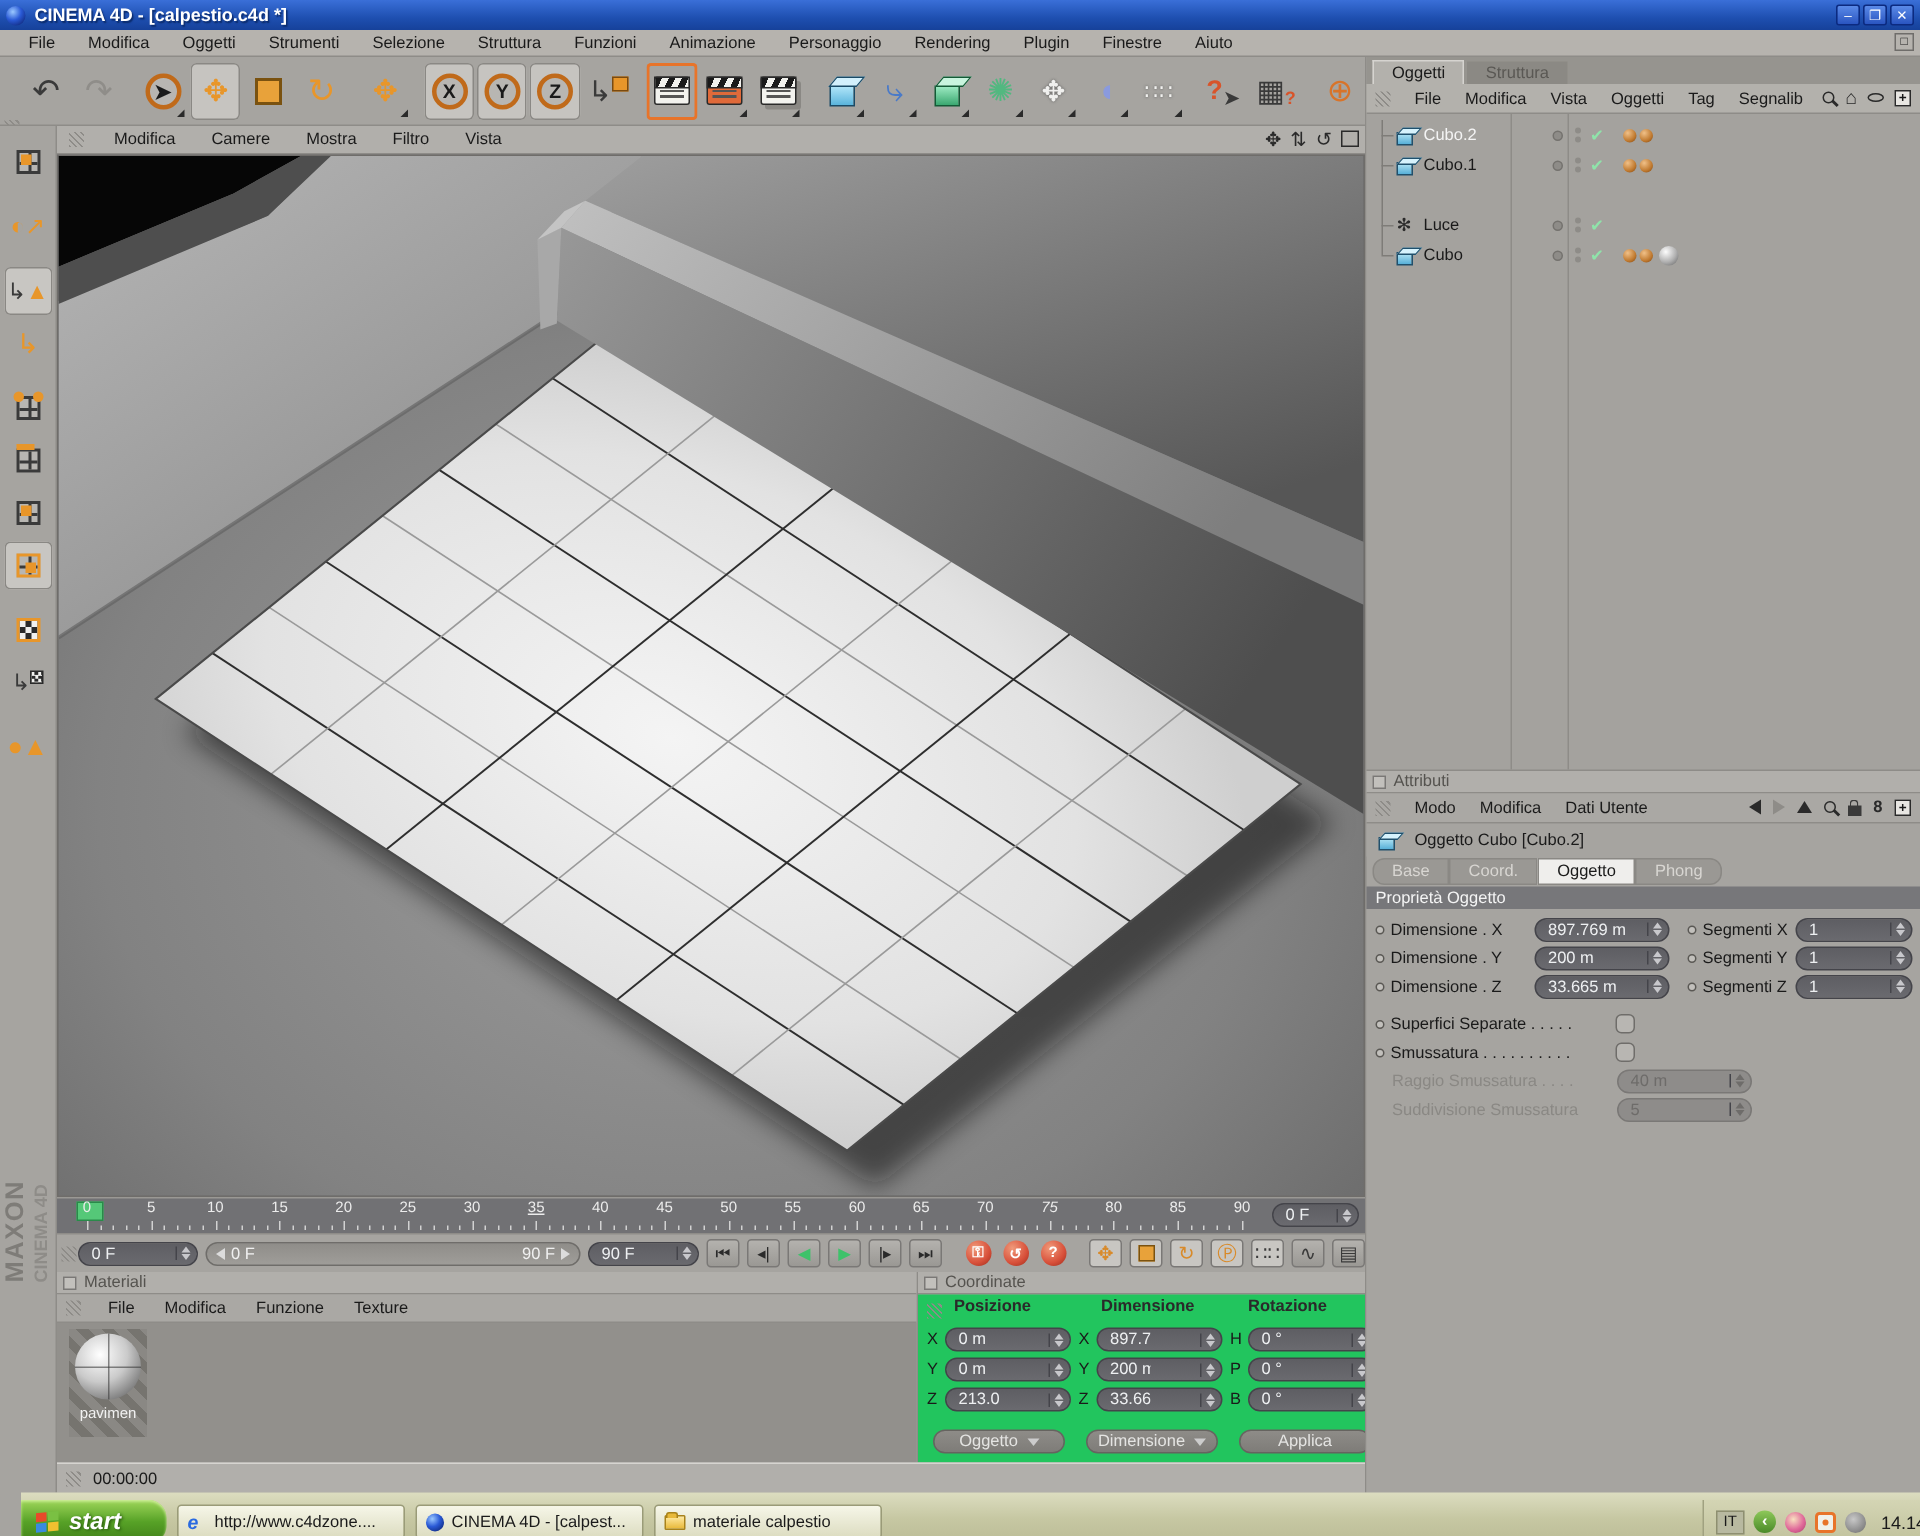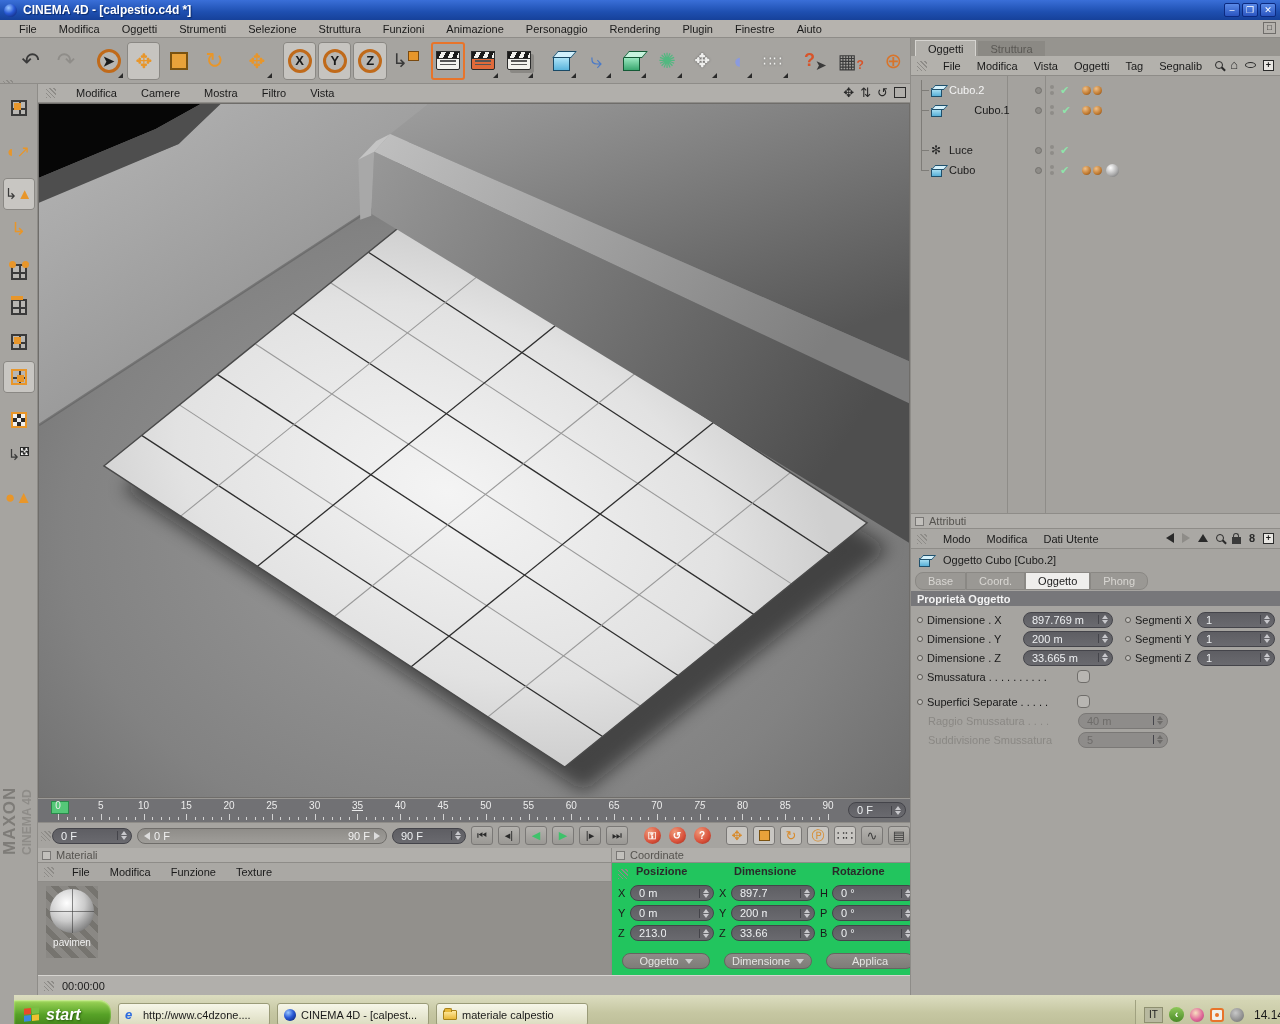--- a/index.html
+++ b/index.html
@@ -195,21 +195,21 @@
     padding-left:24px; position:relative; }
   .attr-menu .grip { left:6px; top:5px; }
   .attr-menu span.mi { padding:2px 8px; }
   .attr-icons { position:absolute; right:6px; top:3px; display:flex; gap:8px; align-items:center; font-size:11px; color:#2a2a2a; }
   .attr-obj { height:22px; display:flex; align-items:center; gap:6px; padding-left:6px; background:#a6a4a0; }
   .attr-tabs { height:20px; display:flex; align-items:center; padding-left:4px; gap:0; }
   .atab { padding:2px 12px; border:1px solid #8a8884; color:#d8d6d2; background:#9a9894; }
   .atab:first-child { border-radius:8px 0 0 8px; }
   .atab:last-child { border-radius:0 8px 8px 0; }
   .atab.active { background:#efeeec; color:#1a1a1a; }
-  .attr-sec { height:15px; background:#77777a; color:#f4f4f4; font-weight:bold; display:flex; align-items:center; padding-left:6px; }
+  .attr-sec { height:15px; background:#77777a; color:#f4f4f4; font-weight:normal; display:flex; align-items:center; padding-left:6px; }
   .props { background:#a6a4a0; padding-top:4px; }
   .prow { height:19px; display:flex; align-items:center; padding-left:6px; }
   .bullet { width:6px; height:6px; border:1px solid #5a5854; border-radius:50%; margin-right:4px; background:#c2c0bc; }
   .plabel { width:96px; color:#1a1a1a; }
   .plabel.wide { width:150px; }
   .plabel.disabled, .pdis { color:#8a8884; }
   .prow .fld { width:90px; }
   .prow .fld.seg { width:78px; }
   .seg-label { width:62px; margin-left:14px; }
   .checkbox { width:13px; height:13px; border:1px solid #6f6d6a; border-radius:4px; background:#b8b6b2; }
@@ -878,21 +878,21 @@
         <span class="dots2">
             <i></i>
             <i></i>
           </span>
         <span class="chk">✔</span>
         <span class="om-tags">
             <span class="tagball"></span>
             <span class="tagball"></span>
           </span>
       </div>
-      <div class="om-row" style="top:24px;text-align:center;">
+      <div class="om-row" style="top:24px;">
         <span class="stub"></span>
           <span class="obj-ico">
             <span class="cube3d"></span>
           </span>
         <span class="om-name">Cubo.1</span>
         <span class="dotbig"></span>
         <span class="dots2">
             <i></i>
             <i></i>
           </span>
@@ -1019,28 +1019,28 @@
         <span class="bullet" style="margin-left:12px;"></span>
         <span class="seg-label" style="margin-left:0;">Segmenti Z</span>
         <div class="fld seg">
             <span class="v">1</span>
             <span class="spin">
               <i class="up"></i>
               <i class="dn"></i>
             </span>
           </div>
       </div>
+      <div class="prow" style="margin-top:6px;">
+        <span class="bullet"></span>
+        <span class="plabel wide">Superfici Separate . . . . .</span>
+        <span class="checkbox"></span>
+      </div>
       <div class="prow">
         <span class="bullet"></span>
         <span class="plabel wide">Smussatura . . . . . . . . . .</span>
-        <span class="checkbox"></span>
-      </div>
-      <div class="prow" style="margin-top:6px;">
-        <span class="bullet"></span>
-        <span class="plabel wide">Superfici Separate . . . . .</span>
         <span class="checkbox"></span>
       </div>
       <div class="prow">
         <span style="width:11px;"></span>
         <span class="plabel wide pdis">Raggio Smussatura . . . .</span>
         <div class="fld disabled" style="width:90px;">
             <span class="v">40 m</span>
             <span class="spin">
               <i class="up"></i>
               <i class="dn"></i>

